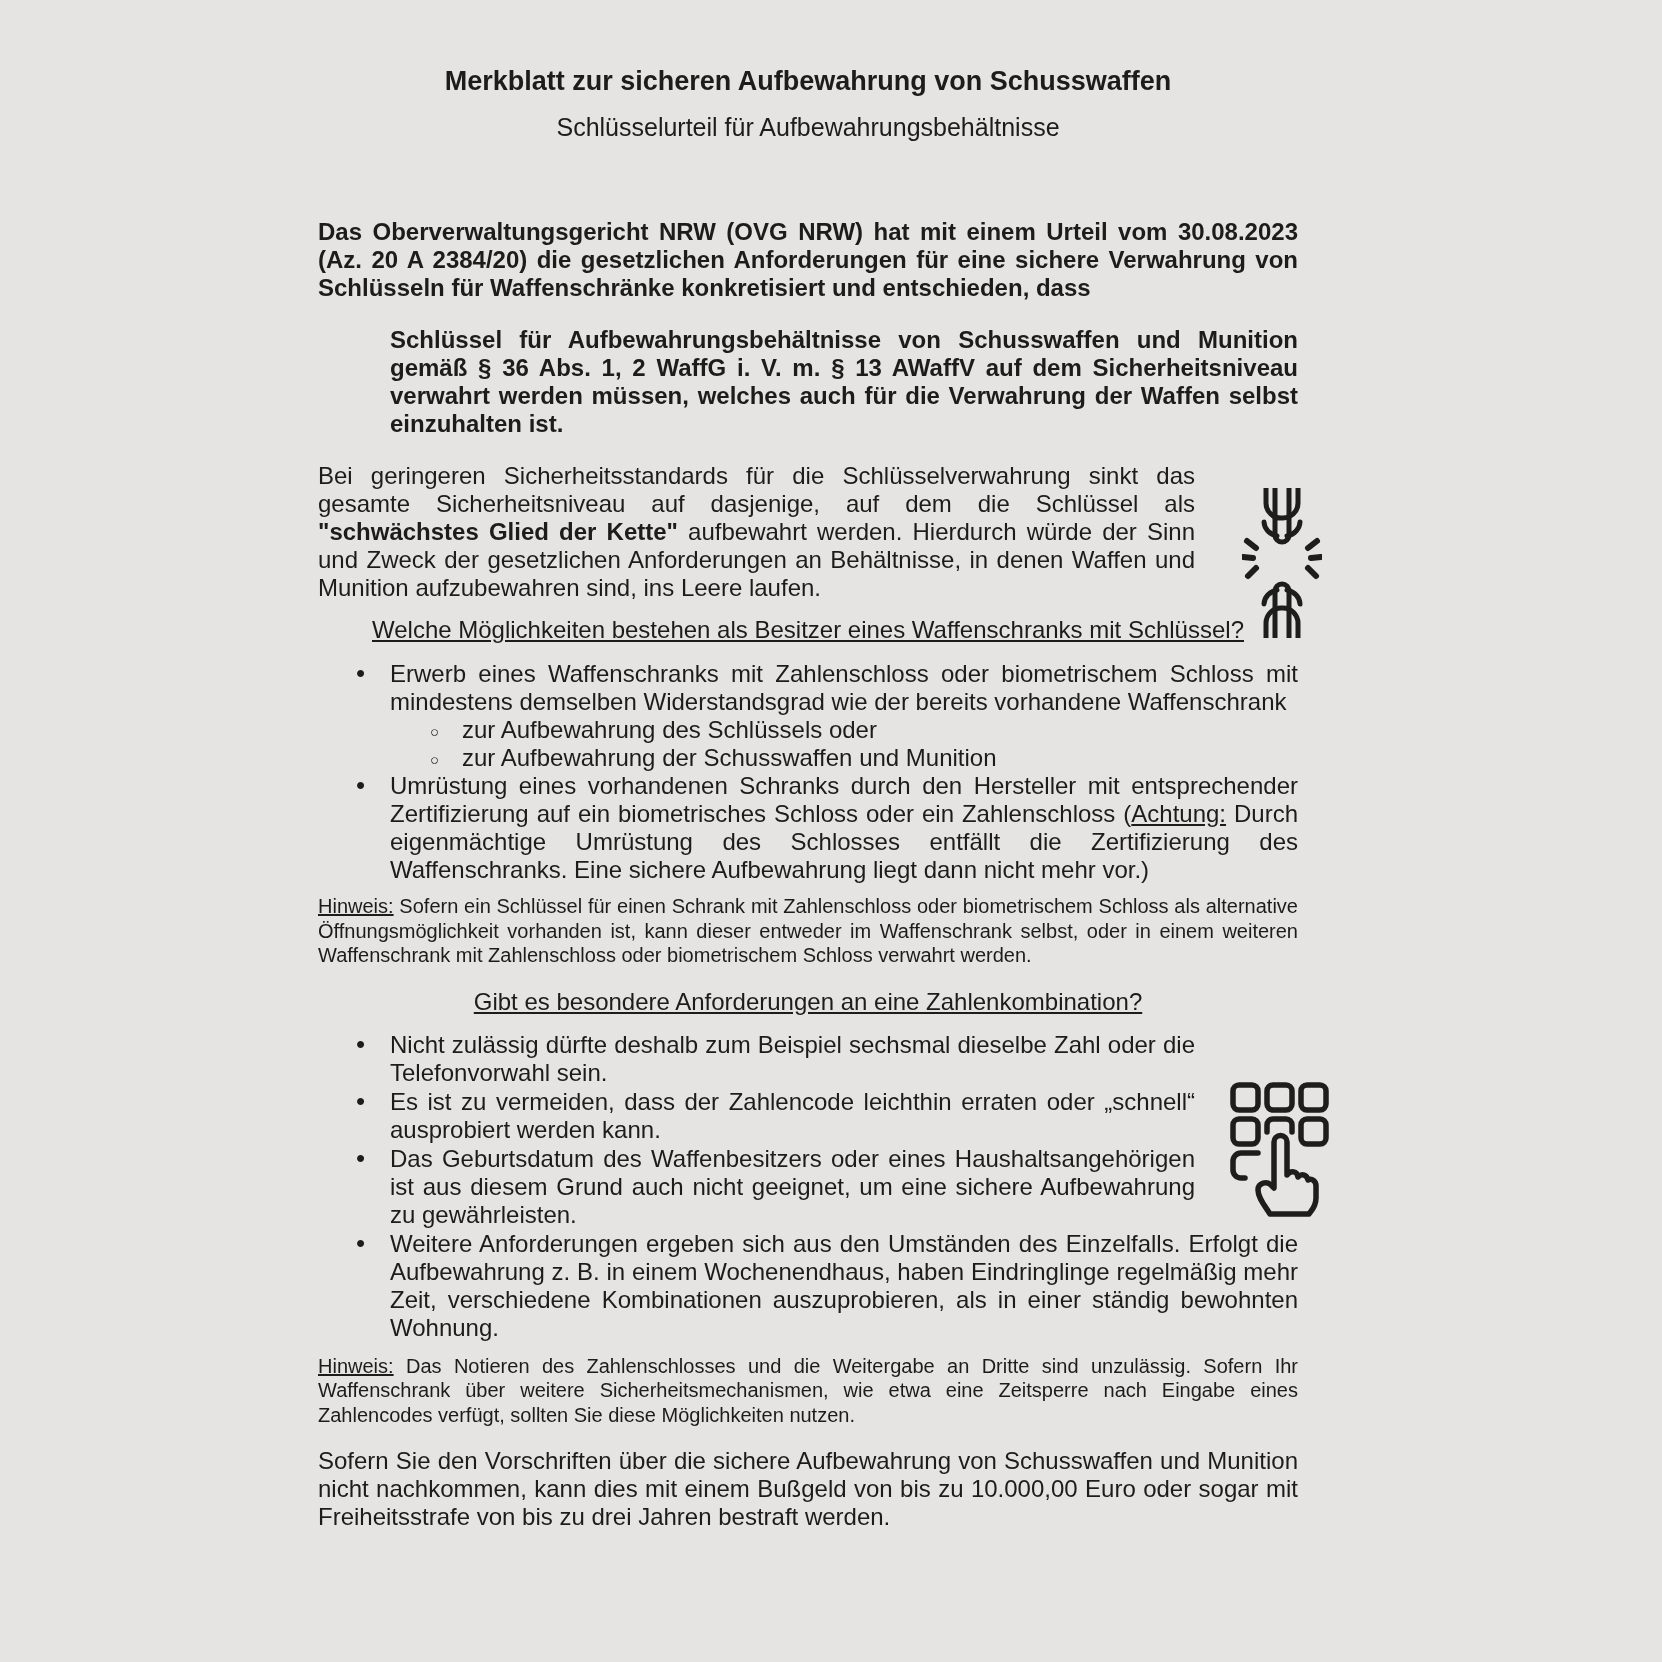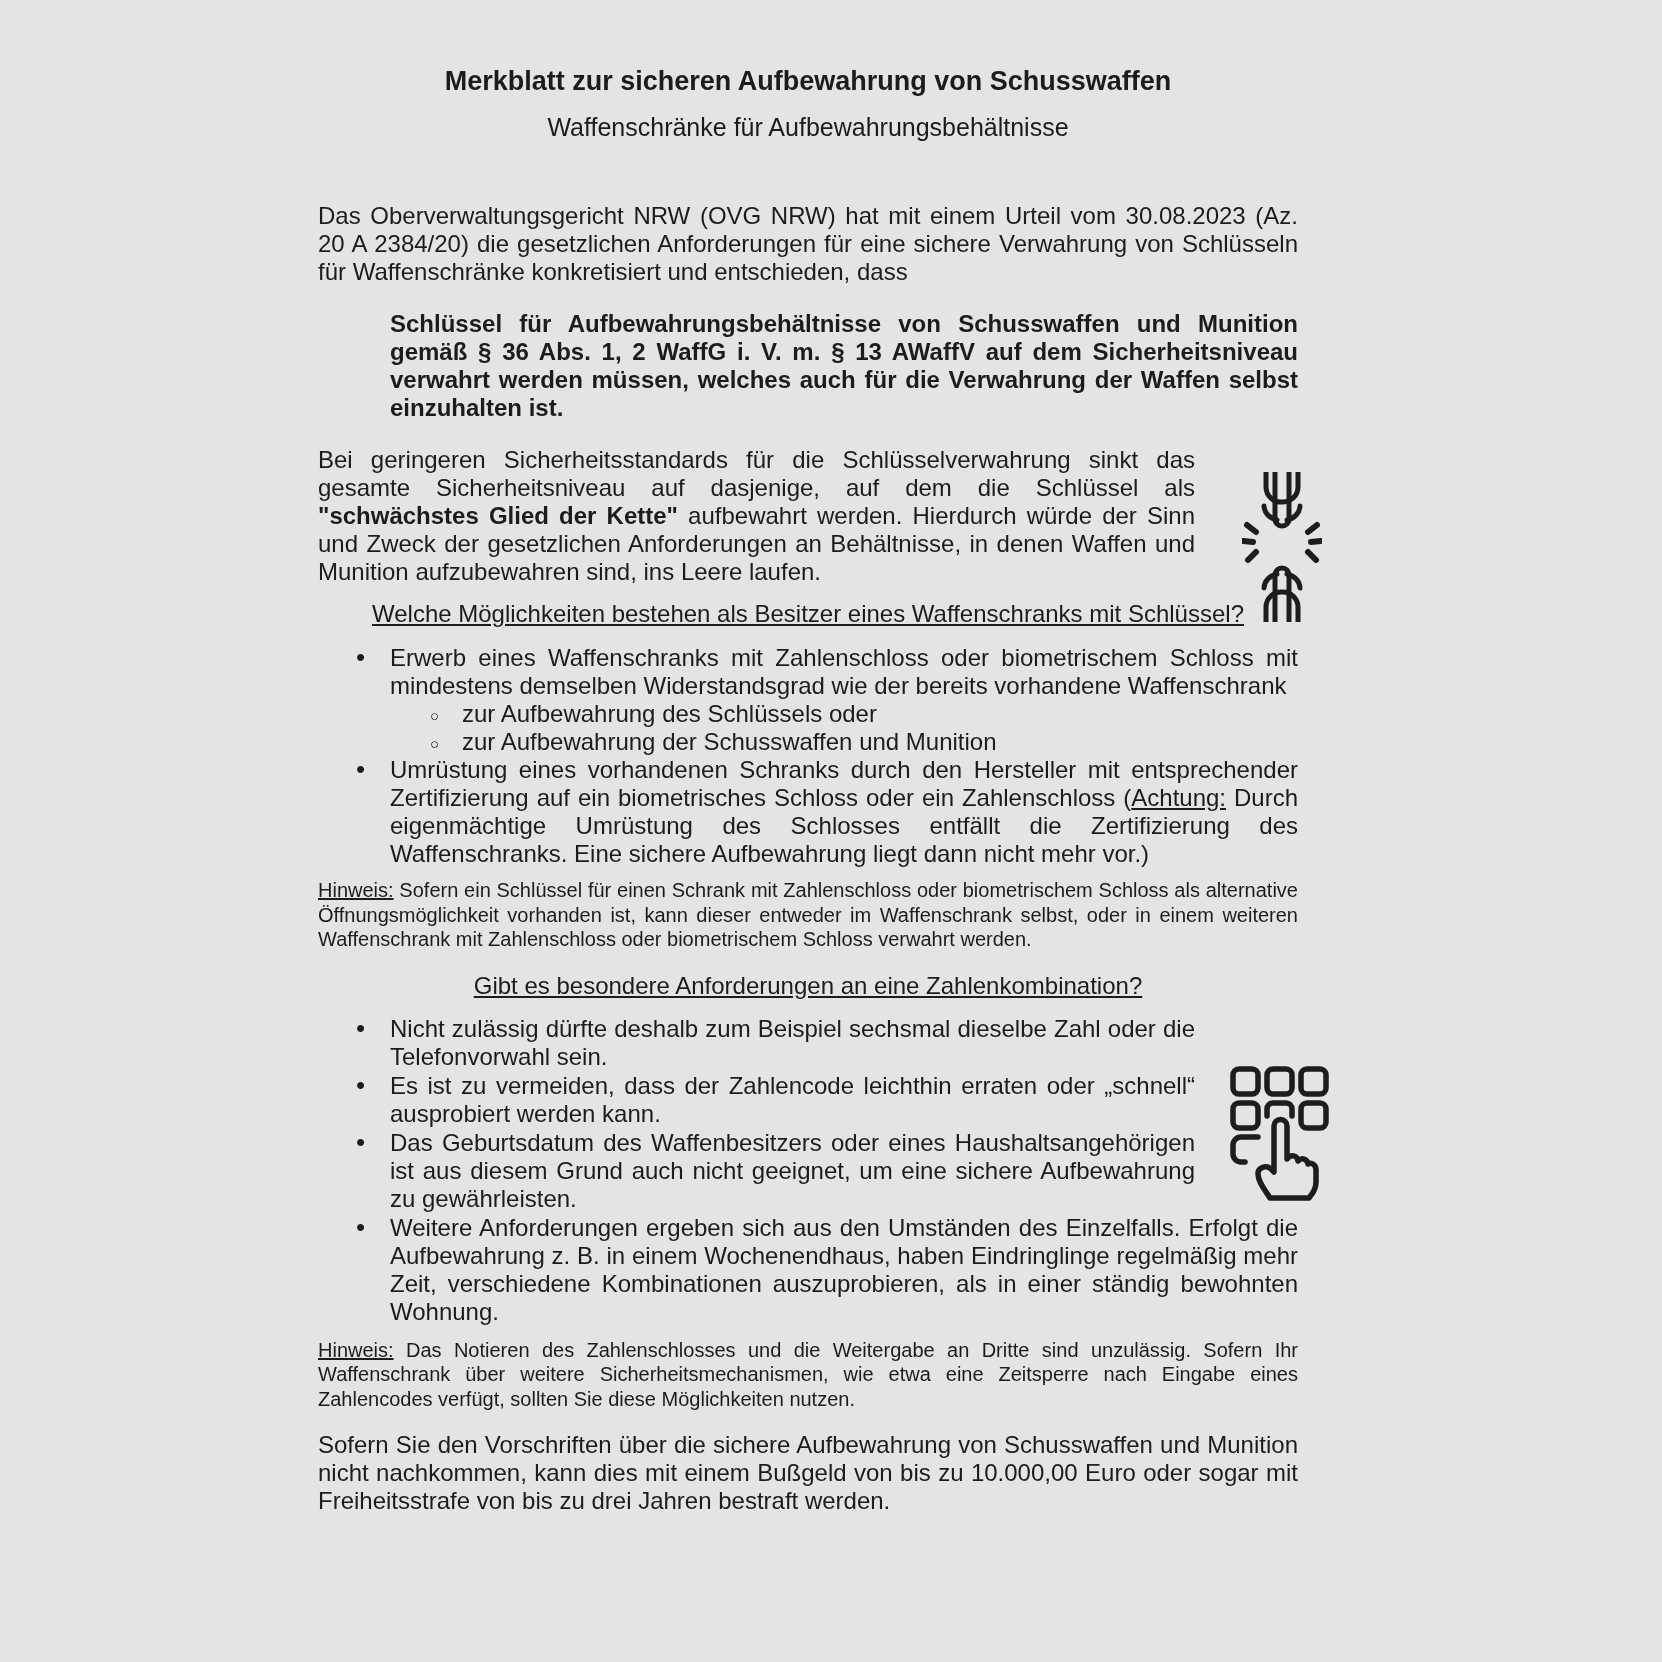--- a/index.html
+++ b/index.html
@@ -10,21 +10,21 @@
     color:#1c1c1c;
     position:relative;
     overflow:hidden;
   }
   .content{
     position:absolute;left:318px;top:4px;width:980px;
     font-size:24px;line-height:28px;text-align:justify;
   }
   .doc-title{margin-top:62px;text-align:center;font-weight:bold;font-size:27px;line-height:30px;}
   .doc-subtitle{margin-top:16px;text-align:center;font-size:25px;line-height:30px;}
-  .p-intro{margin-top:60px;}
+  .p-intro{margin-top:76px;font-weight:bold;}
   .p-verdict{margin-top:18px;padding-left:72px;font-weight:bold;}
   .p-chain{}
   .h-underline{margin-top:14px;text-align:center;text-decoration:underline;}
   .bullets{margin-top:16px;}
   .li-main{position:relative;padding-left:72px;}
   .li-main + .li-main{margin-top:1px;}
   .li-main::before{content:"\2022";position:absolute;left:38px;top:-1px;font-size:26px;}
   .li-sub{position:relative;padding-left:144px;}
   .li-sub::before{content:"\25CB";position:absolute;left:112px;top:2px;font-size:15px;}
   .note{margin-top:12px;font-size:20px;line-height:24.5px;}
@@ -39,21 +39,21 @@
   .chain-float svg{position:absolute;right:-24px;top:26px;}
   .kb-float{float:right;width:103px;height:195px;position:relative;}
   .kb-float svg{position:absolute;right:-32px;top:51px;}
 </style>
 </head>
 <body>
 
 <div class="content">
 
   <div class="doc-title">Merkblatt zur sicheren Aufbewahrung von Schusswaffen</div>
-  <div class="doc-subtitle">Waffenschränke für Aufbewahrungsbehältnisse</div>
+  <div class="doc-subtitle">Schlüsselurteil für Aufbewahrungsbehältnisse</div>
 
   <p class="p-intro">Das Oberverwaltungsgericht NRW (OVG NRW) hat mit einem Urteil vom 30.08.2023 (Az. 20 A 2384/20) die gesetzlichen Anforderungen für eine sichere Verwahrung von Schlüsseln für Waffenschränke konkretisiert und entschieden, dass</p>
 
   <p class="p-verdict">Schlüssel für Aufbewahrungsbehältnisse von Schusswaffen und Munition gemäß § 36 Abs. 1, 2 WaffG i. V. m. § 13 AWaffV auf dem Sicherheitsniveau verwahrt werden müssen, welches auch für die Verwahrung der Waffen selbst einzuhalten ist.</p>
 
   <div class="p-chain">
     <span class="chain-float">
       <svg width="80" height="150" viewBox="0 0 80 150" fill="none" stroke="#1d1d1d" stroke-width="5" stroke-linecap="round" stroke-linejoin="round">
         <rect x="24" y="-30" width="32" height="60" rx="15"></rect>
         <path d="M22 34 a17 15 0 0 0 13 14"></path>

